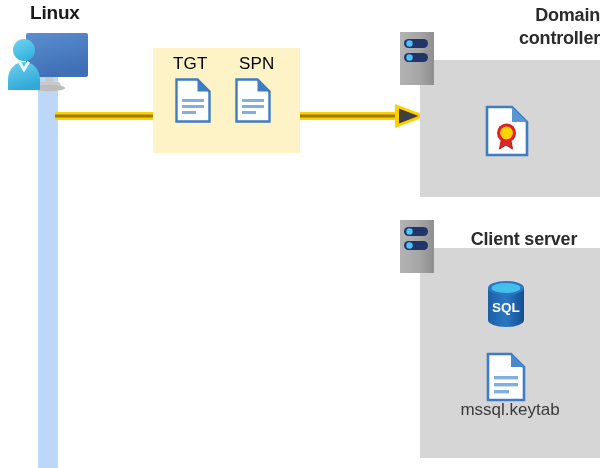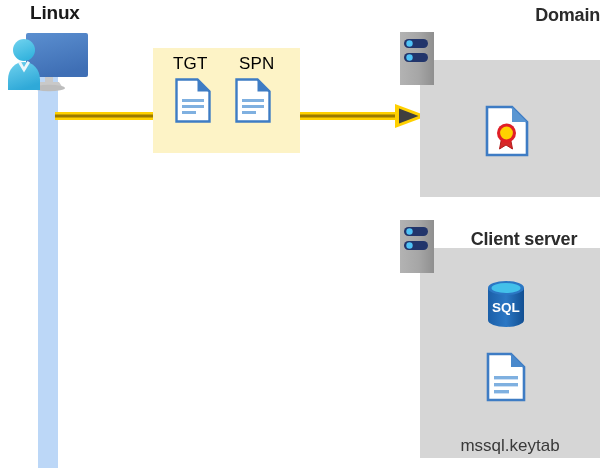--- a/index.html
+++ b/index.html
@@ -52,21 +52,21 @@
     position:absolute;font-size:18px;font-weight:bold;color:#2b2b2b;
     line-height:1.28;letter-spacing:-0.2px;
   }
   #dc-title{left:440px;top:4px;width:160px;text-align:right;}
   #linux-title{left:448px;top:228px;width:152px;text-align:center;}
 
   #cert-icon{left:485px;top:105px;width:44px;height:52px;}
   #sql-icon{left:485px;top:279px;width:42px;height:50px;}
   #keytab-icon{left:486px;top:352px;width:40px;height:50px;}
   #keytab-label{
-    left:420px;top:436px;width:180px;text-align:center;
+    left:420px;top:400px;width:180px;text-align:center;
     font-size:17px;color:#3a3a3a;
   }
 </style>
 </head>
 <body>
 
 <div class="abs" id="client-lifeline"></div>
 
 <div class="abs" id="client-label">Linux</div>
 
@@ -155,20 +155,21 @@
     <rect x="0" y="0" width="34" height="53" fill="url(#srvGradA)"></rect>
     <rect x="4" y="7" width="24" height="9" rx="4.5" fill="#22356b"></rect>
     <circle cx="9.5" cy="11.5" r="3.2" fill="#4fc3f7"></circle>
     <rect x="4" y="21" width="24" height="9" rx="4.5" fill="#22356b"></rect>
     <circle cx="9.5" cy="25.5" r="3.2" fill="#4fc3f7"></circle>
   </svg>
 </div>
 
 <div class="panel-title" id="dc-title">
   <div>Domain</div>
+  <div>controller</div>
 </div>
 
 <div class="abs" id="cert-icon">
   <svg width="44" height="52" viewBox="0 0 44 52" xmlns="http://www.w3.org/2000/svg">
     <path d="M2 2 h25 l15 15 v33 h-40 z" fill="#ffffff" stroke="#3e7cc4" stroke-width="2.6"></path>
     <path d="M27 2 l15 15 h-15 z" fill="#5a96d2"></path>
 
     <path d="M17 31 l-2.5 13 l6.5-4 l6.5 4 l-2.5-13 z" fill="#d62828" stroke="#b01c1c" stroke-width="1"></path>
 
     <circle cx="21.5" cy="28" r="9.5" fill="#e01f26"></circle>

